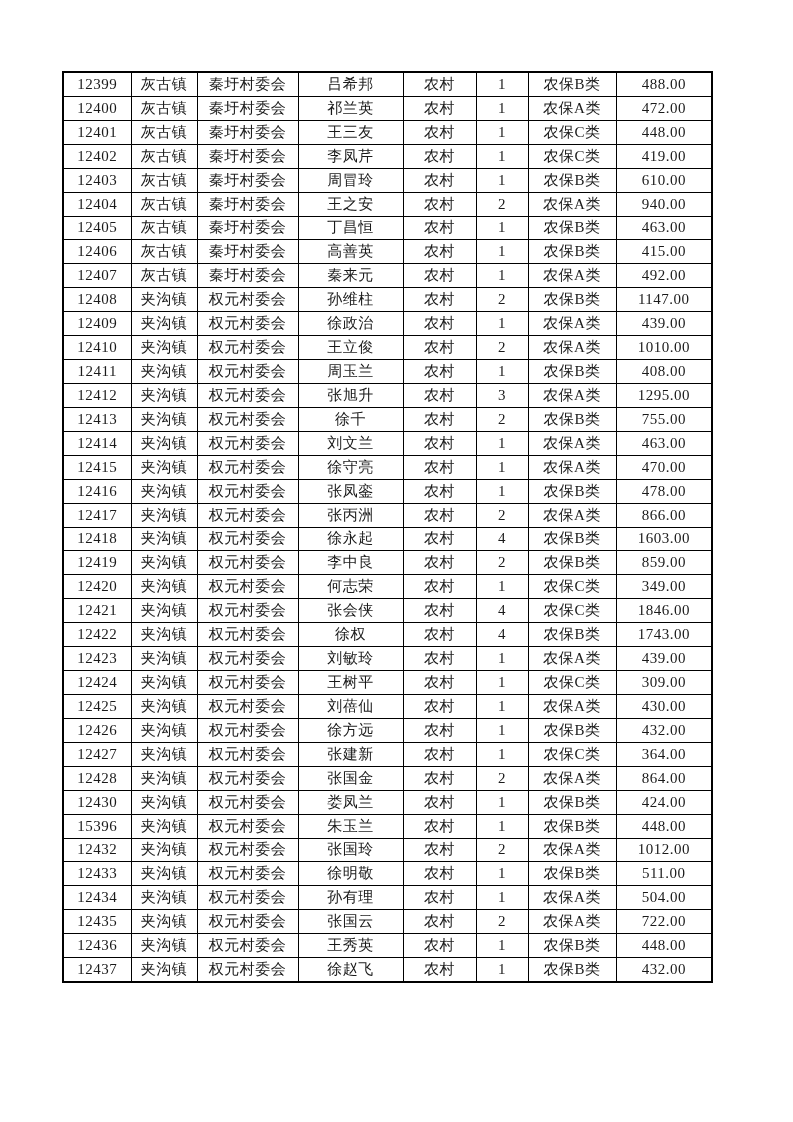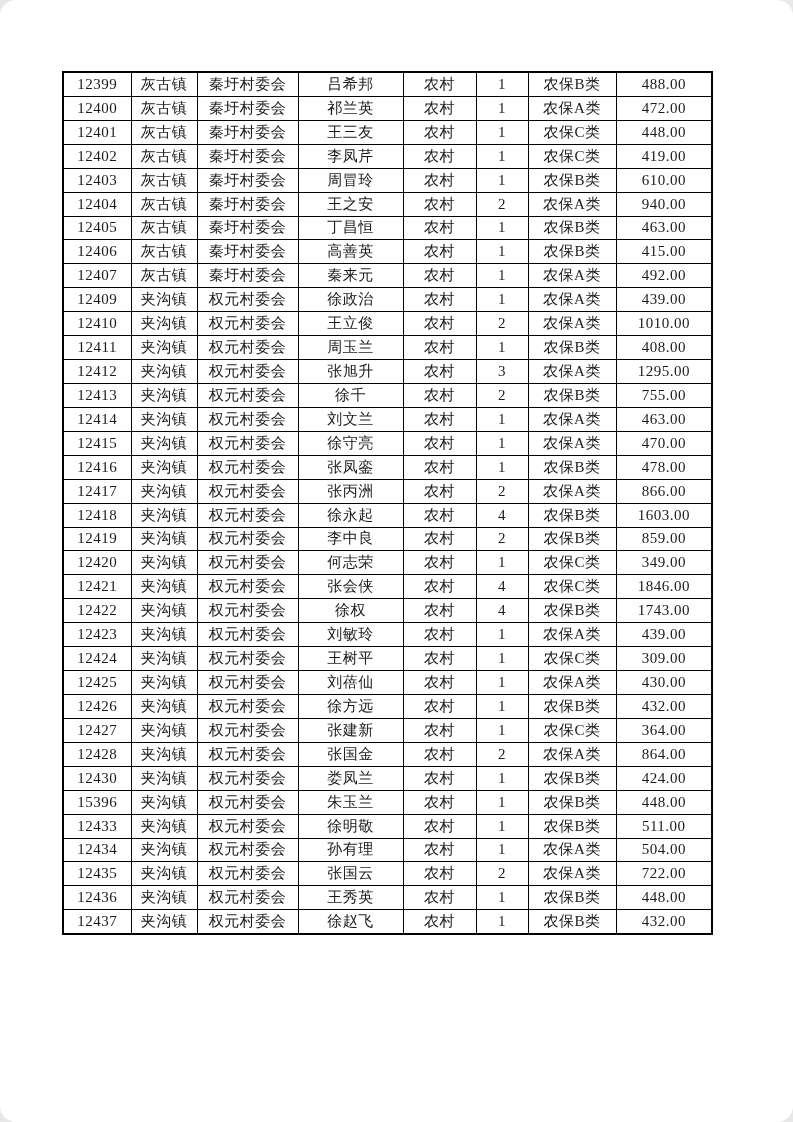--- a/index.html
+++ b/index.html
@@ -8,21 +8,20 @@
     background: #e8e8e8;
   }
   .page {
     position: relative;
     width: 793px;
     height: 1122px;
     margin: 0 auto;
     background: #ffffff;
     overflow: hidden;
     font-family: "Liberation Serif", "DejaVu Serif", serif;
-    border-radius: 16px;
   }
   table.roster {
     position: absolute;
     left: 62px;
     top: 71px;
     width: 649px;
     border-collapse: collapse;
     table-layout: fixed;
     border: 2px solid #000000;
   }
@@ -142,20 +141,30 @@
           <td class="c-id">12407</td>
           <td class="c-town">灰古镇</td>
           <td class="c-village">秦圩村委会</td>
           <td class="c-name">秦来元</td>
           <td class="c-category">农村</td>
           <td class="c-count">1</td>
           <td class="c-type">农保A类</td>
           <td class="c-amount">492.00</td>
         </tr>
         <tr>
+          <td class="c-id">12408</td>
+          <td class="c-town">夹沟镇</td>
+          <td class="c-village">权元村委会</td>
+          <td class="c-name">孙维柱</td>
+          <td class="c-category">农村</td>
+          <td class="c-count">2</td>
+          <td class="c-type">农保B类</td>
+          <td class="c-amount">1147.00</td>
+        </tr>
+        <tr>
           <td class="c-id">12409</td>
           <td class="c-town">夹沟镇</td>
           <td class="c-village">权元村委会</td>
           <td class="c-name">徐政治</td>
           <td class="c-category">农村</td>
           <td class="c-count">1</td>
           <td class="c-type">农保A类</td>
           <td class="c-amount">439.00</td>
         </tr>
         <tr>
@@ -360,20 +369,30 @@
         </tr>
         <tr>
           <td class="c-id">15396</td>
           <td class="c-town">夹沟镇</td>
           <td class="c-village">权元村委会</td>
           <td class="c-name">朱玉兰</td>
           <td class="c-category">农村</td>
           <td class="c-count">1</td>
           <td class="c-type">农保B类</td>
           <td class="c-amount">448.00</td>
+        </tr>
+        <tr>
+          <td class="c-id">12432</td>
+          <td class="c-town">夹沟镇</td>
+          <td class="c-village">权元村委会</td>
+          <td class="c-name">张国玲</td>
+          <td class="c-category">农村</td>
+          <td class="c-count">2</td>
+          <td class="c-type">农保A类</td>
+          <td class="c-amount">1012.00</td>
         </tr>
         <tr>
           <td class="c-id">12433</td>
           <td class="c-town">夹沟镇</td>
           <td class="c-village">权元村委会</td>
           <td class="c-name">徐明敬</td>
           <td class="c-category">农村</td>
           <td class="c-count">1</td>
           <td class="c-type">农保B类</td>
           <td class="c-amount">511.00</td>

